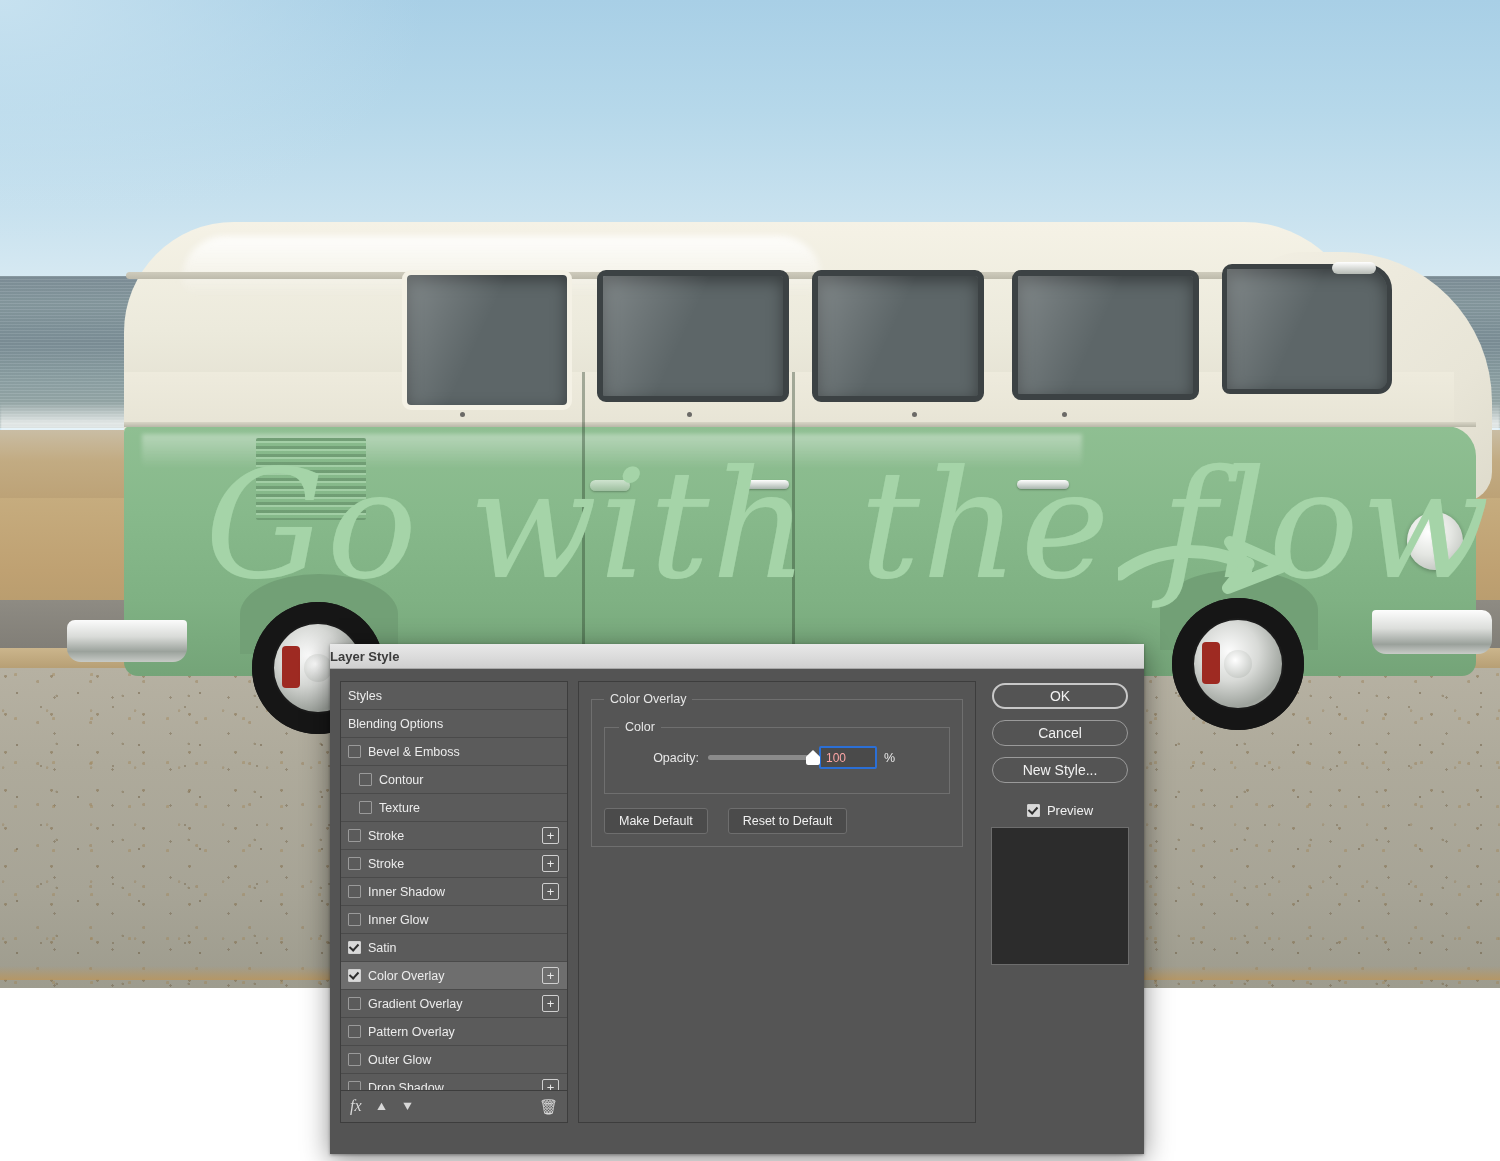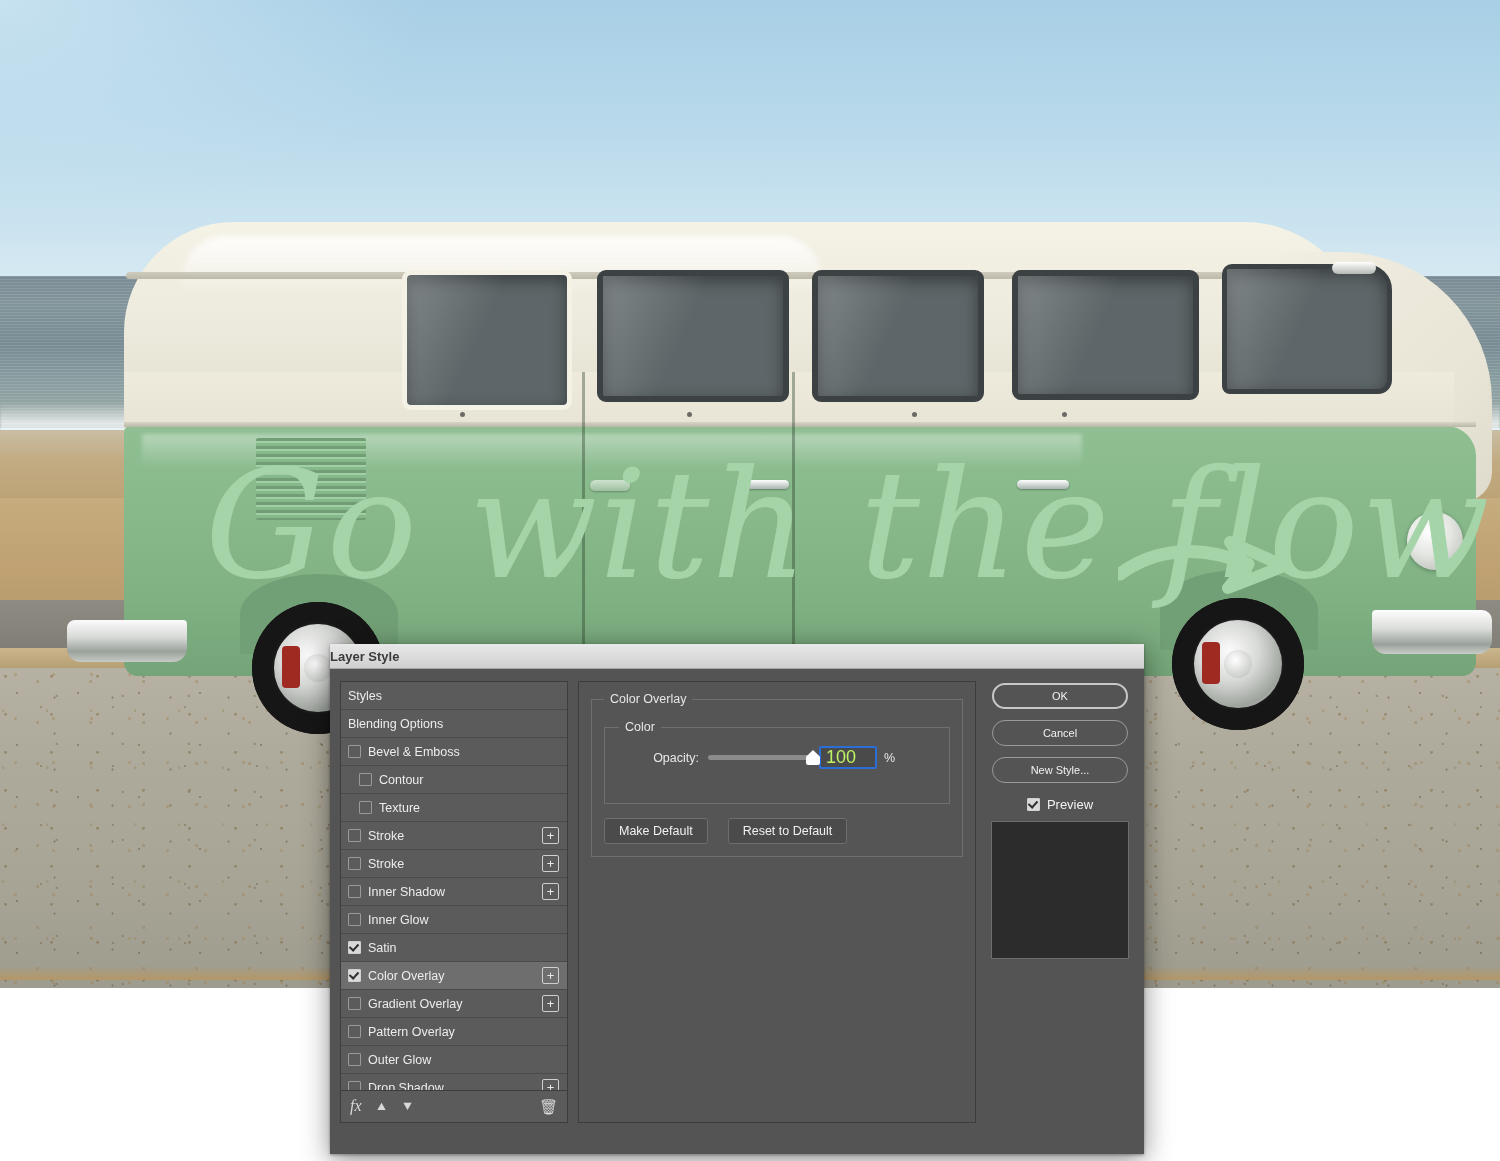--- a/index.html
+++ b/index.html
@@ -300,38 +300,38 @@
   .thumb{
     position:absolute;left:94px;top:-5px;width:0;height:0;
   }
   .thumb-shape{
     width:14px;height:15px;background:#ffffff;
     clip-path:polygon(50% 0%,100% 45%,100% 100%,0% 100%,0% 45%);
     border-radius:2px;box-shadow:0 1px 2px rgba(0,0,0,.4);
   }
   .numfield{
     width:44px;height:19px;background:#4a4a4a;border:2px solid #2b6fd6;border-radius:2px;
-    color:#bef264;font-size:18px;display:flex;align-items:center;padding:0 5px;margin-left:2px;
+    color:#fca5a5;font-size:12px;display:flex;align-items:center;padding:0 5px;margin-left:2px;
   }
   .pct{margin-left:7px;color:#e9e9e9;font-size:12.5px;}
   .btnrow{display:flex;justify-content:flex-start;gap:20px;margin-top:14px;}
   .gbtn{
     background:#4b4b4b;border:1px solid #6e6e6e;border-radius:3px;
     color:#f0f0f0;font-size:12.5px;padding:5px 14px;
   }
 
   
   #right-col{width:148px;display:flex;flex-direction:column;align-items:center;padding-top:2px;}
   .pill{
     width:136px;height:26px;border-radius:13px;border:1px solid #9a9a9a;
-    background:transparent;color:#f1f1f1;font-size:11px;
+    background:transparent;color:#f1f1f1;font-size:14px;
     display:flex;align-items:center;justify-content:center;margin-bottom:11px;
   }
   .pill.default{border-width:2px;border-color:#c8c8c8;}
-  .prevline{display:flex;align-items:center;gap:7px;margin:3px 0 9px 0;}
+  .prevline{display:flex;align-items:center;gap:7px;margin:9px 0 9px 0;}
   .prevline .cbx{margin-right:0;}
   .prevlabel{font-size:13px;color:#f1f1f1;}
   #thumb-preview{
     width:136px;height:136px;background:#2c2c2c;border:1px solid #6d6d6d;
   }
 </style>
 </head>
 <body>
 
 <div id="photo">
@@ -499,21 +499,21 @@
     </div>
 
     <div id="content-col">
       <fieldset class="grp">
         <legend>Color Overlay</legend>
 
         <fieldset class="grp inner">
           <legend>Color</legend>
 
 
-          <div class="frow" style="margin-bottom:20px">
+          <div class="frow" style="margin-bottom:10px">
             <span class="flabel">Opacity:</span>
             <div class="slider">
               <div class="thumb" id="opacity-thumb" style="left: 98px;">
                 <div class="thumb-shape"></div>
               </div>
             </div>
             <div class="numfield">
               <span>100</span>
             </div>
             <span class="pct">%</span>

